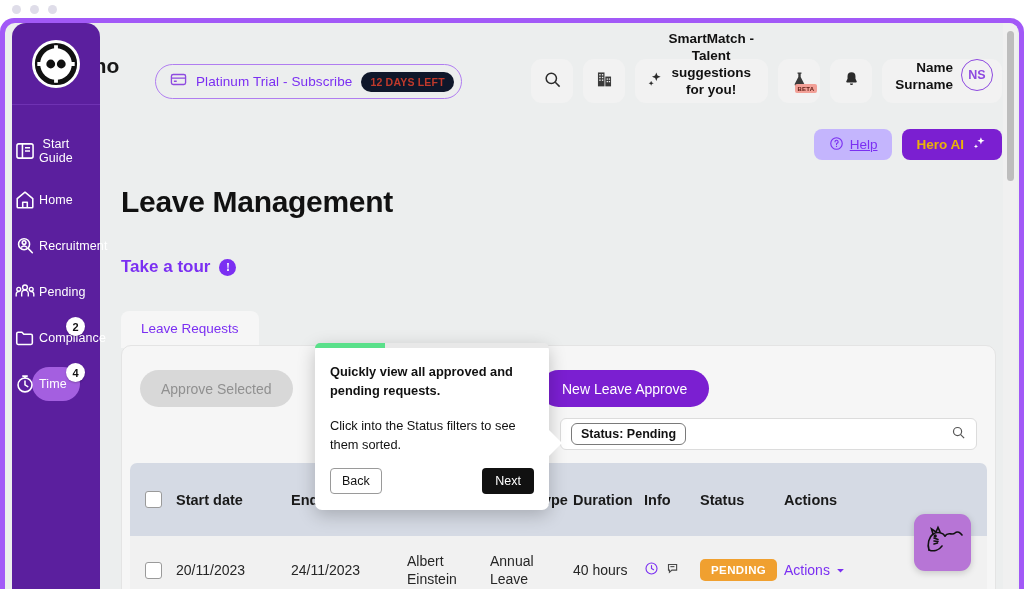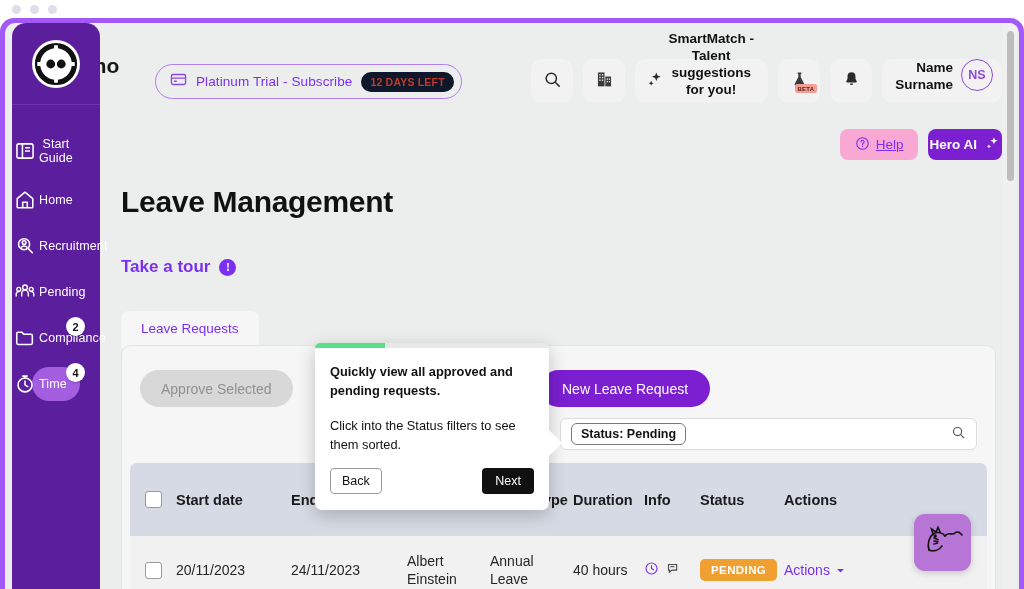--- a/index.html
+++ b/index.html
@@ -108,26 +108,26 @@
   }
   .uname { font-size:13.5px; font-weight:bold; color:#111; line-height:17px; text-align:right; }
   .avatar {
     width:32px; height:32px; border-radius:50%; border:1.5px solid #8e4ae0;
     color:#8e4ae0; font-size:12.5px; font-weight:bold;
     display:flex; align-items:center; justify-content:center;
   }
 
   .hdr-actions { position:absolute; right:17px; top:106px; display:flex; gap:10px; z-index:11; }
   .helpbtn {
-    height:31px; padding:14px 15px; border-radius:8px; background:#f9a8d4;
+    height:31px; padding:14px 15px; border-radius:8px; background:#c4b5fd;
     color:#7b2ff2; font-size:13.5px; display:flex; align-items:center; gap:6px; cursor:pointer;text-decoration:underline;
   }
   .heroai {
-    height:31px; padding:0 1px; border-radius:8px; background:#7b1fd1;
-    color:#ffffff; font-size:13.5px; font-weight:bold; display:flex; align-items:center; gap:7px; cursor:pointer;
+    height:31px; padding:0 14px; border-radius:8px; background:#7b1fd1;
+    color:#eab308; font-size:13.5px; font-weight:bold; display:flex; align-items:center; gap:7px; cursor:pointer;
   }
 
   
   .page { position:absolute; left:95px; top:0; right:0; bottom:0; }
   .pagetitle {
     position:absolute; left:21px; top:162px; font-size:30px; font-weight:bold; color:#111; letter-spacing:-.3px;
   }
   .tour {
     position:absolute; left:21px; top:234px; display:flex; align-items:center; gap:9px; cursor:pointer;
   }
@@ -373,21 +373,21 @@
         <span class="tour-i">!</span>
       </div>
 
       <div class="tabs">
         <div class="tab">Leave Requests</div>
       </div>
 
       <div class="card">
         <div class="cardtop">
           <div class="approve">Approve Selected</div>
-          <div class="newreq">New Leave Request</div>
+          <div class="newreq">New Leave Approve</div>
           <div class="searchbar">
             <span class="chip">Status: Pending</span>
             <span class="sbspacer"></span>
             <span>
               <svg width="15" height="15" viewBox="0 0 24 24" fill="none" stroke="#555" stroke-width="1.9">
                 <circle cx="10.5" cy="10.5" r="6.5"></circle>
                     <line x1="15.5" y1="15.5" x2="21" y2="21"></line>
               </svg>
             </span>
           </div>

